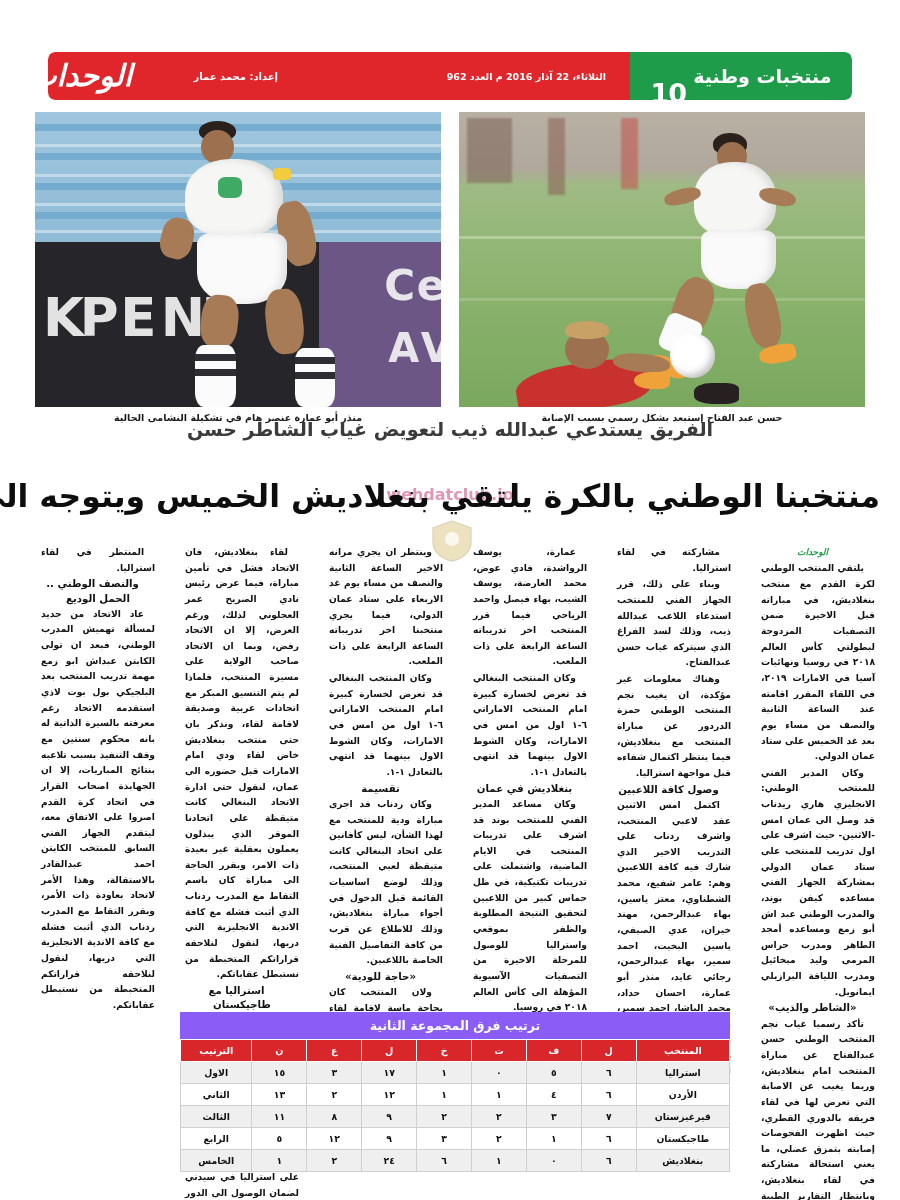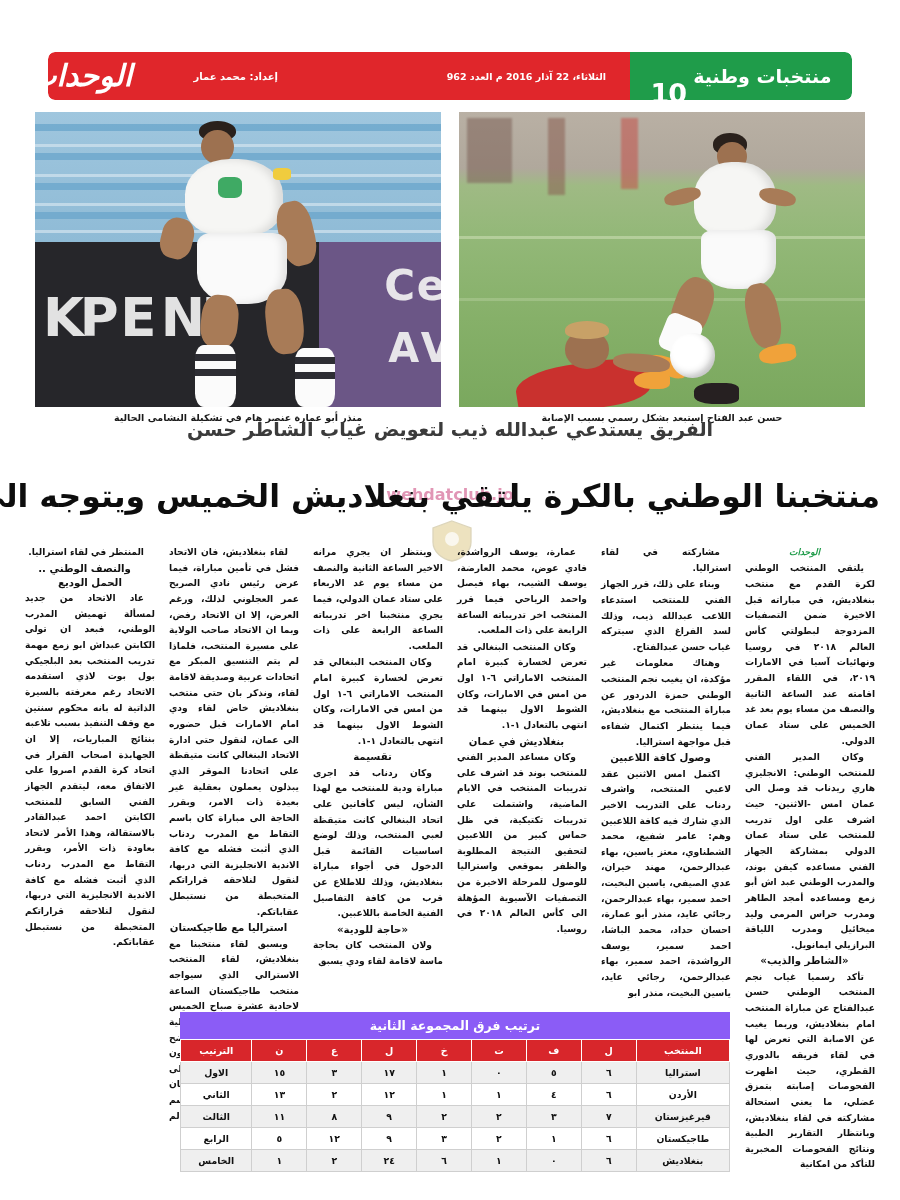--- a/index.html
+++ b/index.html
@@ -184,20 +184,21 @@
   .col{
     width:auto;flex:1;
     direction:rtl;
     font-family:"DejaVu Sans","Liberation Sans",sans-serif;
     font-size:9.1px;
     line-height:1.72;
     color:#111;
     text-align:justify;
     font-weight:bold;
     position:relative;
+    margin-left:16px;
   }
   .col p{margin:0 0 1px 0;text-indent:11px;}
   .byline{
     color:#1f9c4a;
     font-size:9px;font-weight:bold;
     text-align:center;
     margin:0 0 3px 0;
     font-style:italic;
   }
   .subhead{

